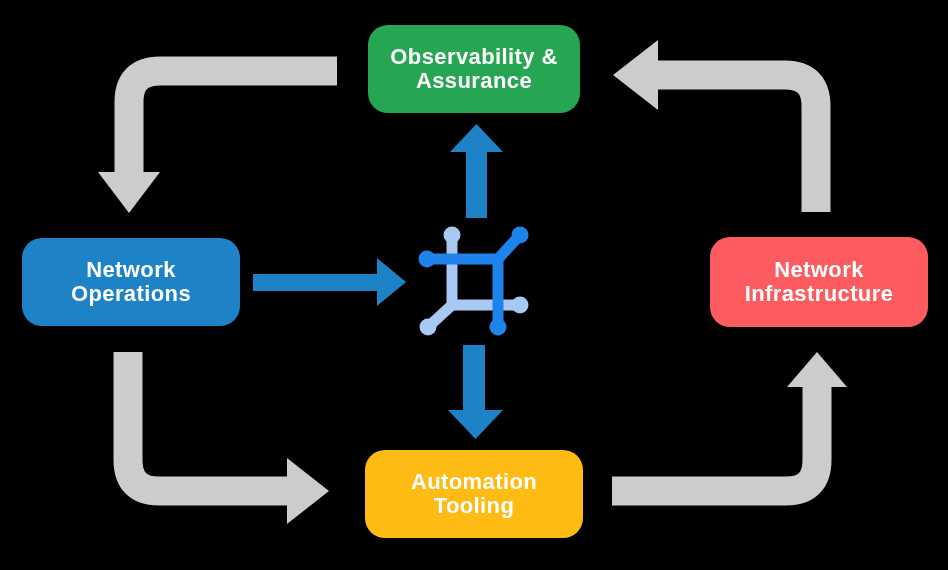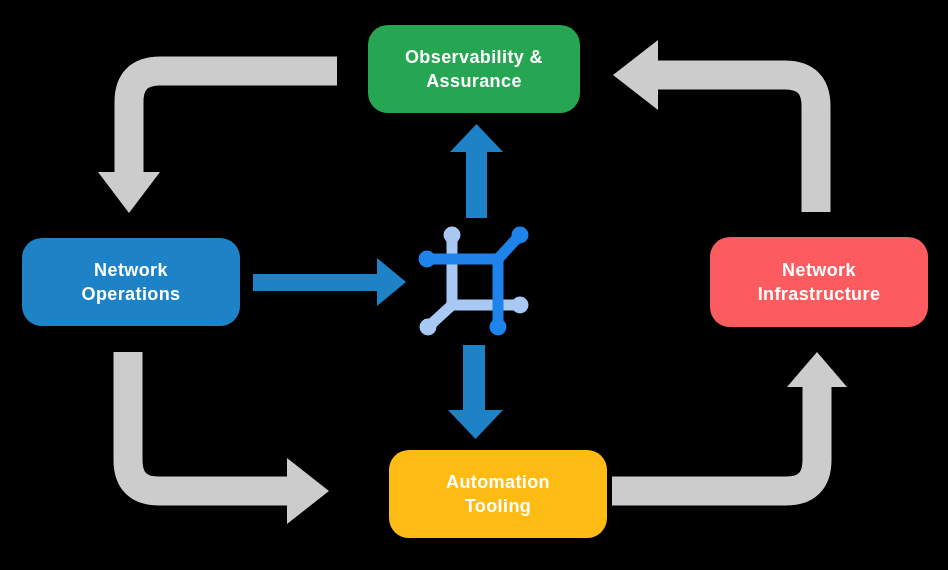--- a/index.html
+++ b/index.html
@@ -23,30 +23,30 @@
   .node {
     position: absolute;
     border-radius: 20px;
     display: flex;
     align-items: center;
     justify-content: center;
     text-align: center;
   }
   .node .label {
     color: #ffffff;
-    font-size: 18px;
+    font-size: 22px;
     font-weight: 700;
     letter-spacing: 0.4px;
     line-height: 24px;
     white-space: pre-line;
   }
   .node-observability { left: 368px; top: 25px;  width: 212px; height: 88px; background: #26A653; }
   .node-operations    { left: 22px;  top: 238px; width: 218px; height: 88px; background: #1E83C6; }
   .node-infrastructure{ left: 710px; top: 237px; width: 218px; height: 90px; background: #FC5C5F; }
-  .node-automation    { left: 365px; top: 450px; width: 218px; height: 88px; background: #FDBB14; margin-left: 24px; }
+  .node-automation    { left: 365px; top: 450px; width: 218px; height: 88px; background: #FDBB14; }
 </style>
 </head>
 <body>
 
 <div class="canvas">
 
   <svg class="arrow-layer" width="948" height="570" viewBox="0 0 948 570">
 
     <g>
       <path d="M337 71 H160 Q129 71 129 102 V174" stroke="#CCCCCC" stroke-width="29" fill="none"></path>

